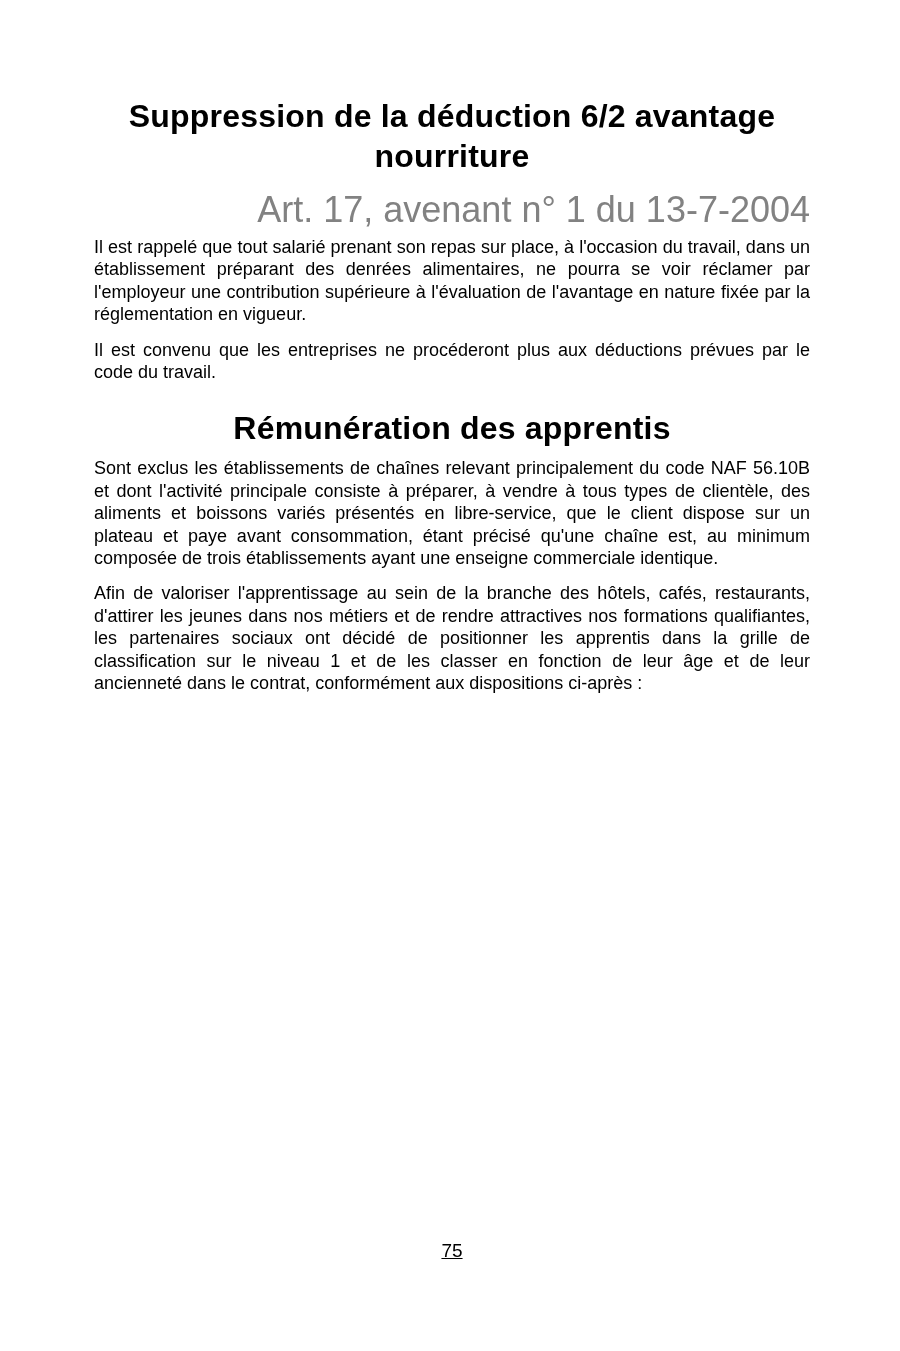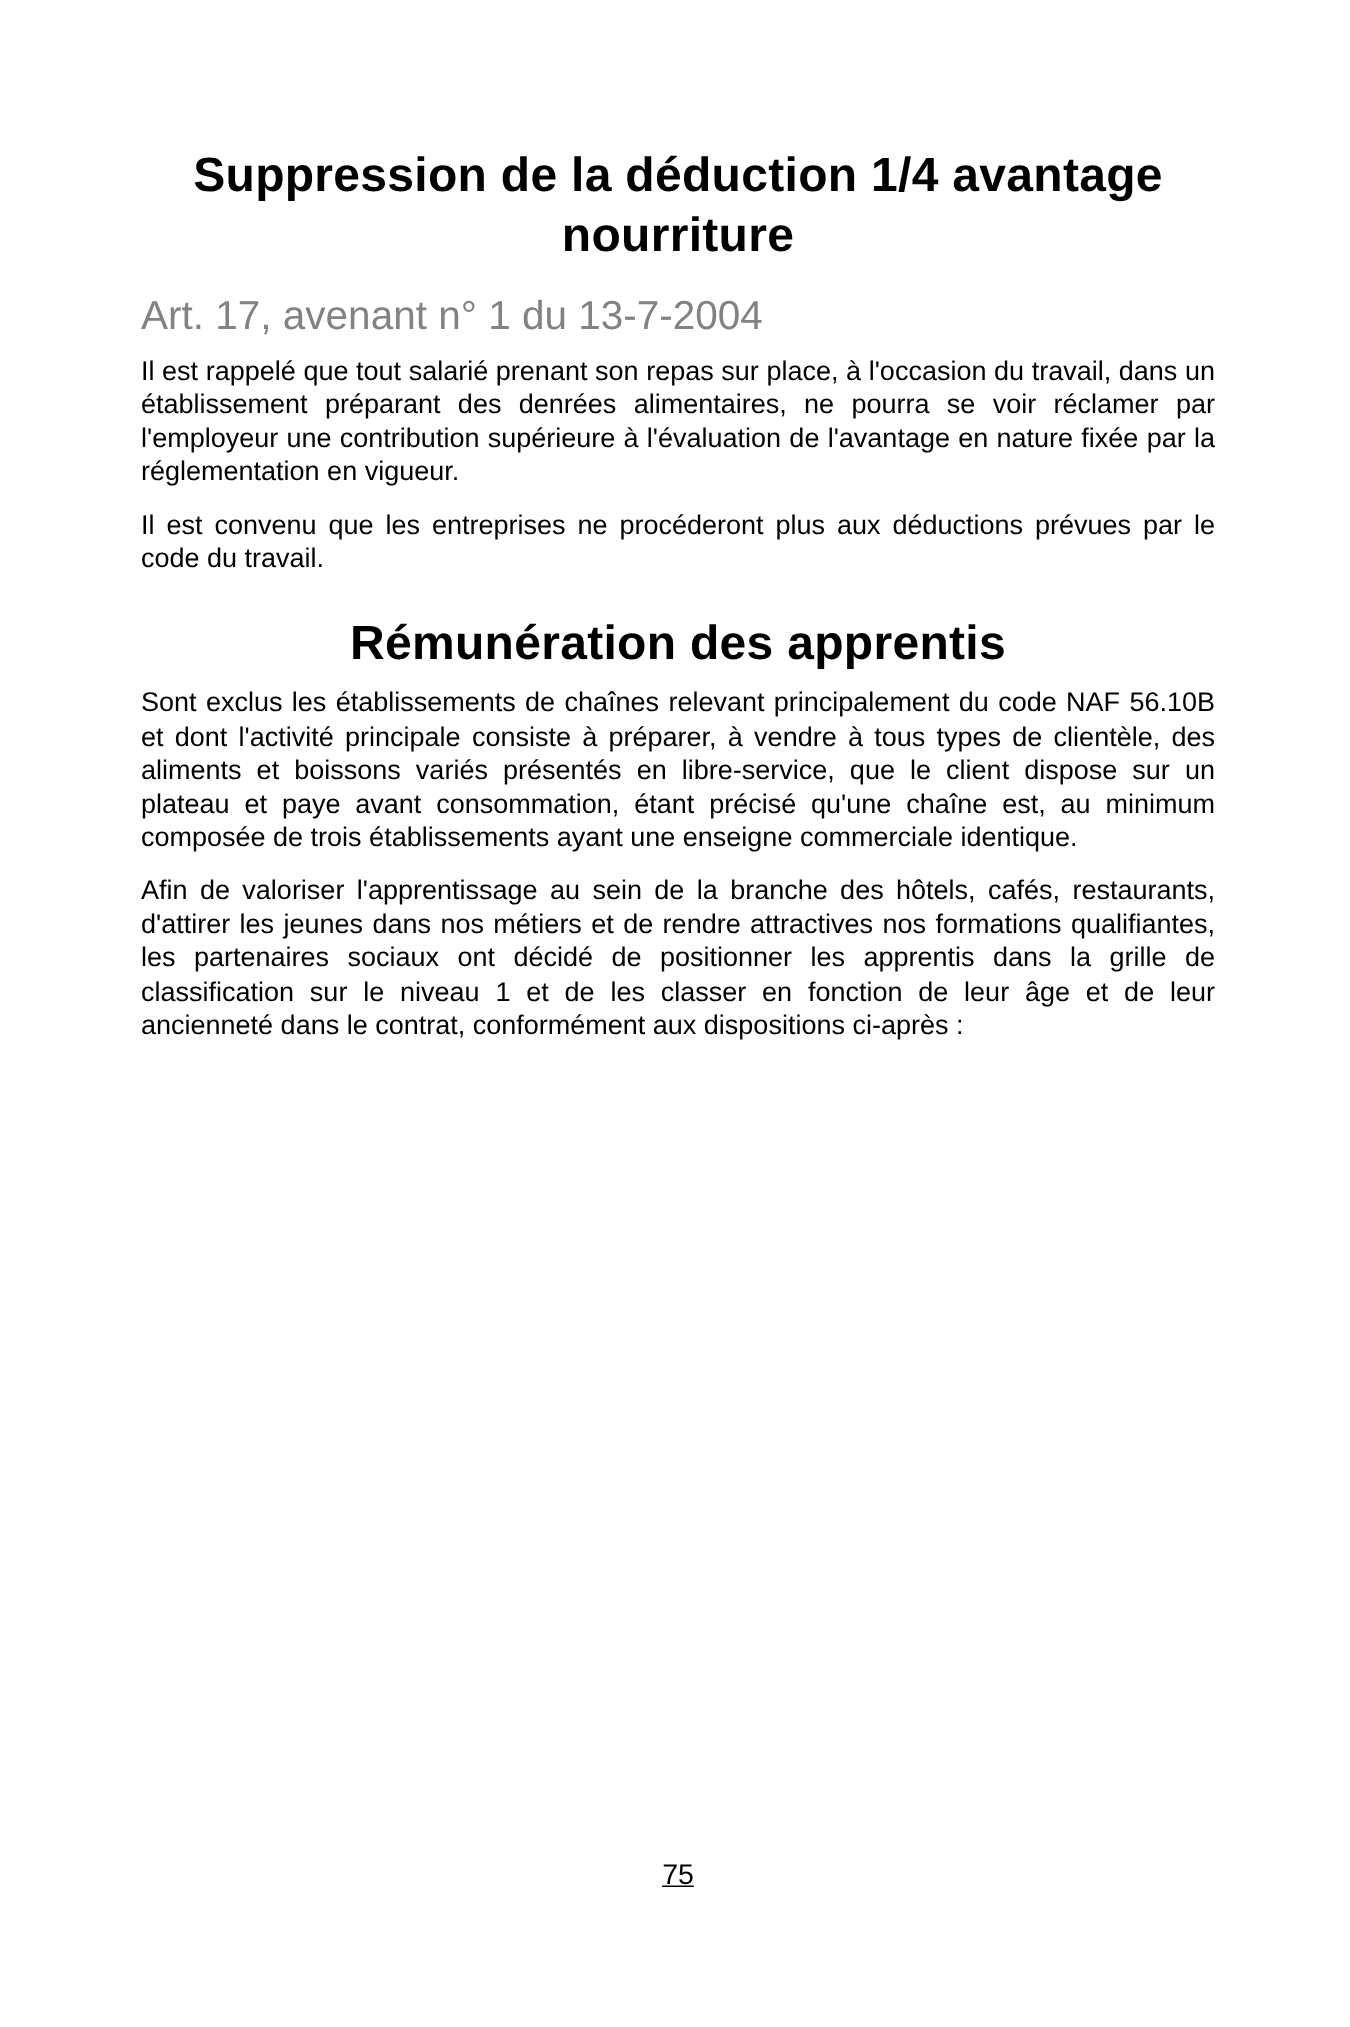--- a/index.html
+++ b/index.html
@@ -24,24 +24,24 @@
     margin: 0;
     font-size: 32px;
     line-height: 40px;
     font-weight: 700;
     text-align: center;
     color: #000000;
     letter-spacing: 0.2px;
   }
   .section-subtitle {
     margin: 17px 0 0 0;
-    font-size: 27px;
+    font-size: 36px;
     line-height: 34px;
     font-weight: 400;
-    text-align: left;
+    text-align: right;
     color: #828282;
   }
   .para {
     margin: 13px 0 0 0;
     font-size: 18px;
     line-height: 22.4px;
     text-align: justify;
     color: #000000;
   }
   .para.first {
@@ -61,21 +61,21 @@
     color: #000000;
     text-decoration: underline;
   }
 </style>
 </head>
 <body>
 
 <div class="page">
 
   <section class="section-1">
-    <h1 class="section-heading">Suppression de la déduction 1/4 avantage nourriture</h1>
+    <h1 class="section-heading">Suppression de la déduction 6/2 avantage nourriture</h1>
     <h2 class="section-subtitle">Art. 17, avenant n° 1 du 13-7-2004</h2>
     <p class="para first">Il est rappelé que tout salarié prenant son repas sur place, à l'occasion du travail, dans un établissement préparant des denrées alimentaires, ne pourra se voir réclamer par l'employeur une contribution supérieure à l'évaluation de l'avantage en nature fixée par la réglementation en vigueur.</p>
     <p class="para">Il est convenu que les entreprises ne procéderont plus aux déductions prévues par le code du travail.</p>
   </section>
 
   <section class="section-2">
     <h1 class="section-heading">Rémunération des apprentis</h1>
     <p class="para first">Sont exclus les établissements de chaînes relevant principalement du code NAF 56.10B et dont l'activité principale consiste à préparer, à vendre à tous types de clientèle, des aliments et boissons variés présentés en libre-service, que le client dispose sur un plateau et paye avant consommation, étant précisé qu'une chaîne est, au minimum composée de trois établissements ayant une enseigne commerciale identique.</p>
     <p class="para">Afin de valoriser l'apprentissage au sein de la branche des hôtels, cafés, restaurants, d'attirer les jeunes dans nos métiers et de rendre attractives nos formations qualifiantes, les partenaires sociaux ont décidé de positionner les apprentis dans la grille de classification sur le niveau 1 et de les classer en fonction de leur âge et de leur ancienneté dans le contrat, conformément aux dispositions ci-après :</p>
   </section>

